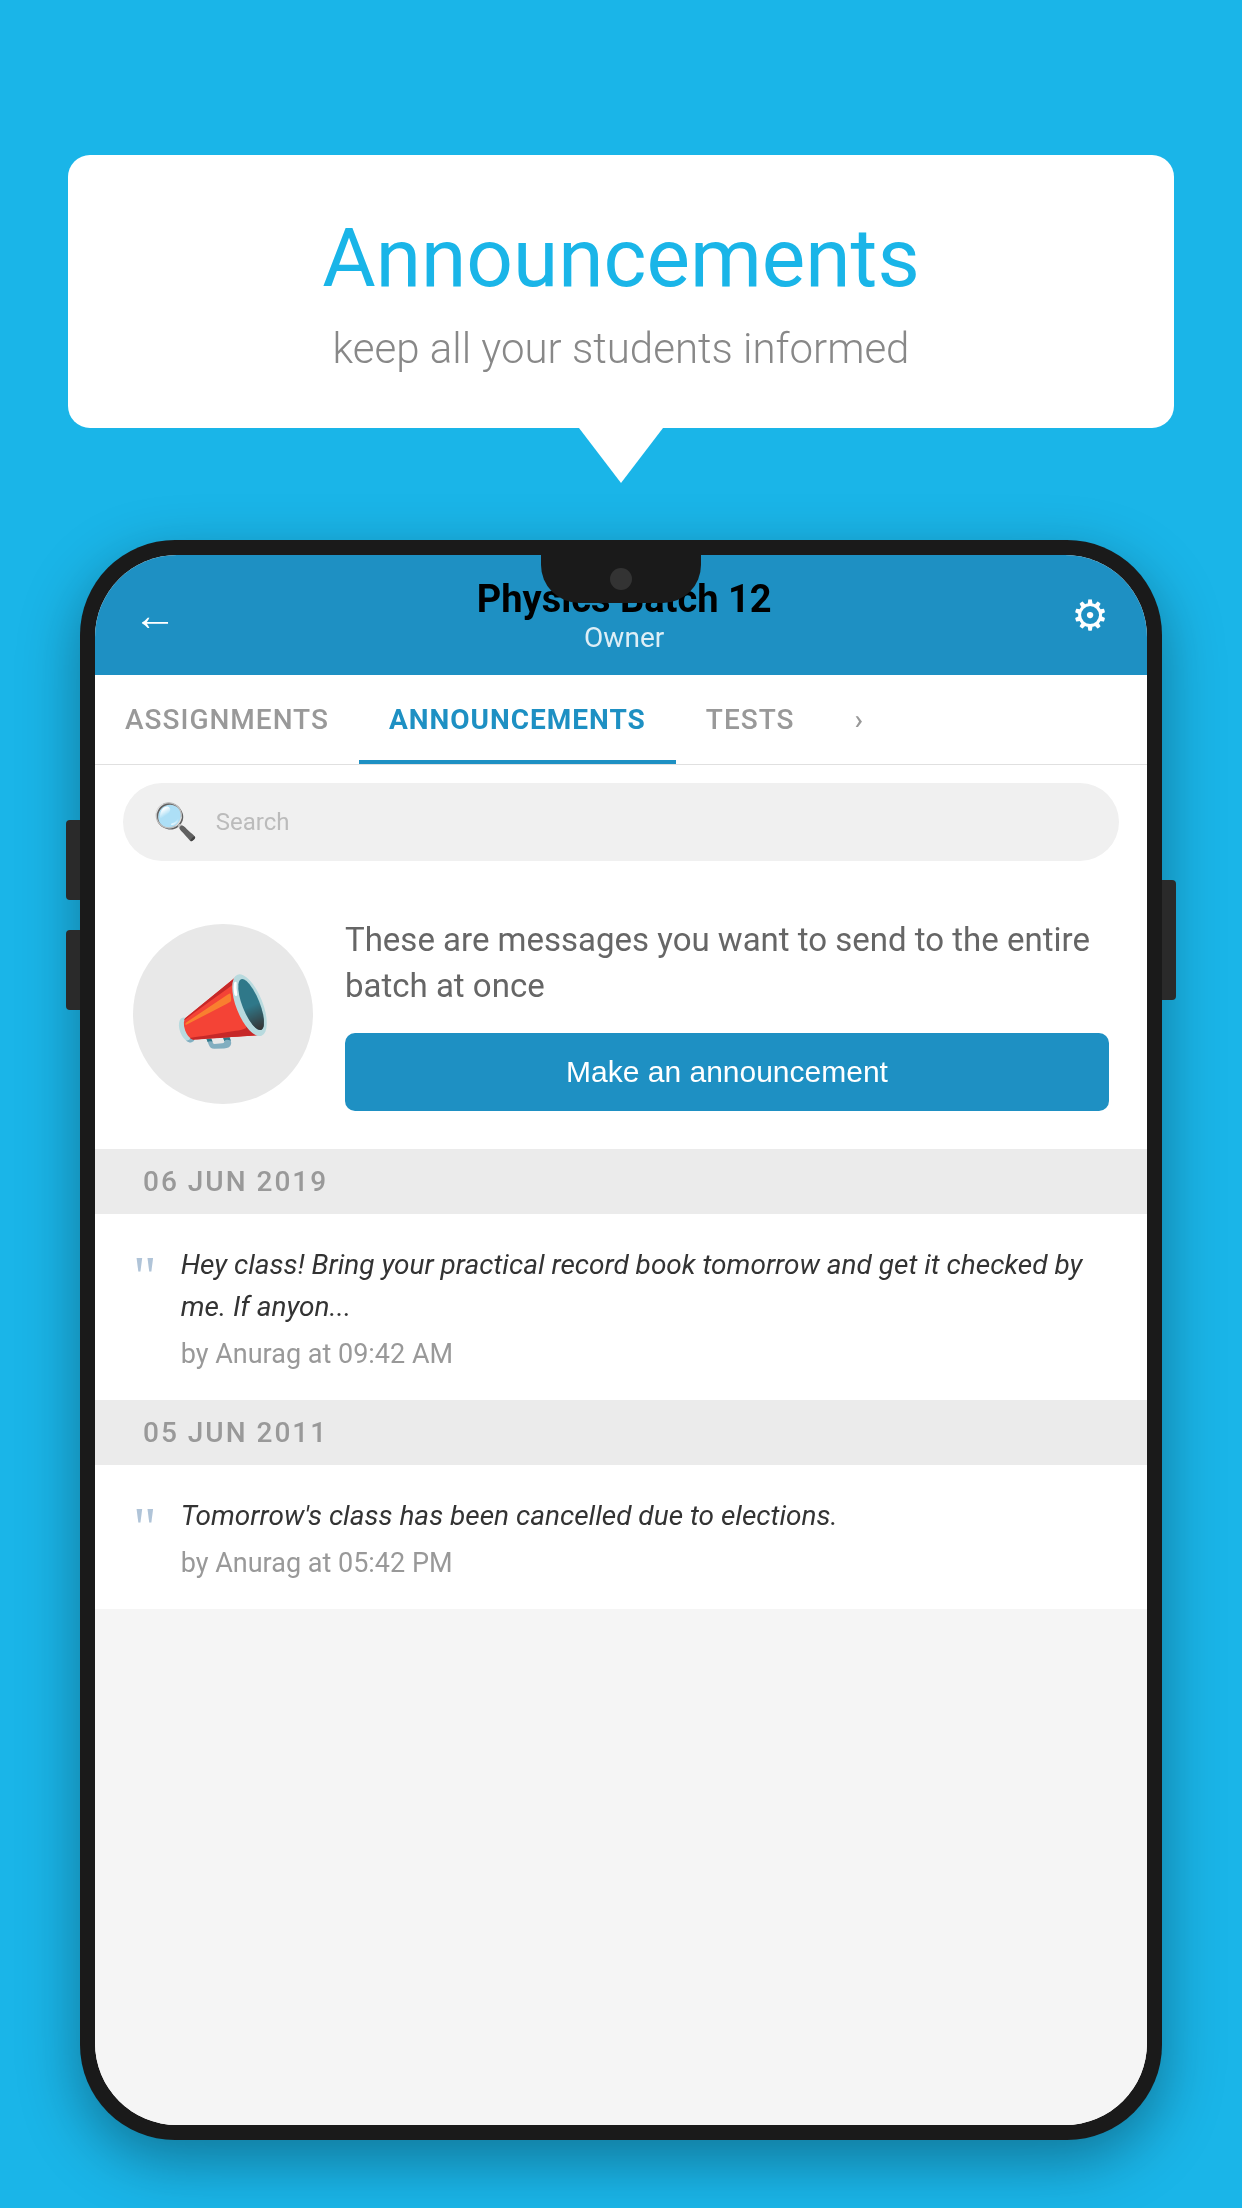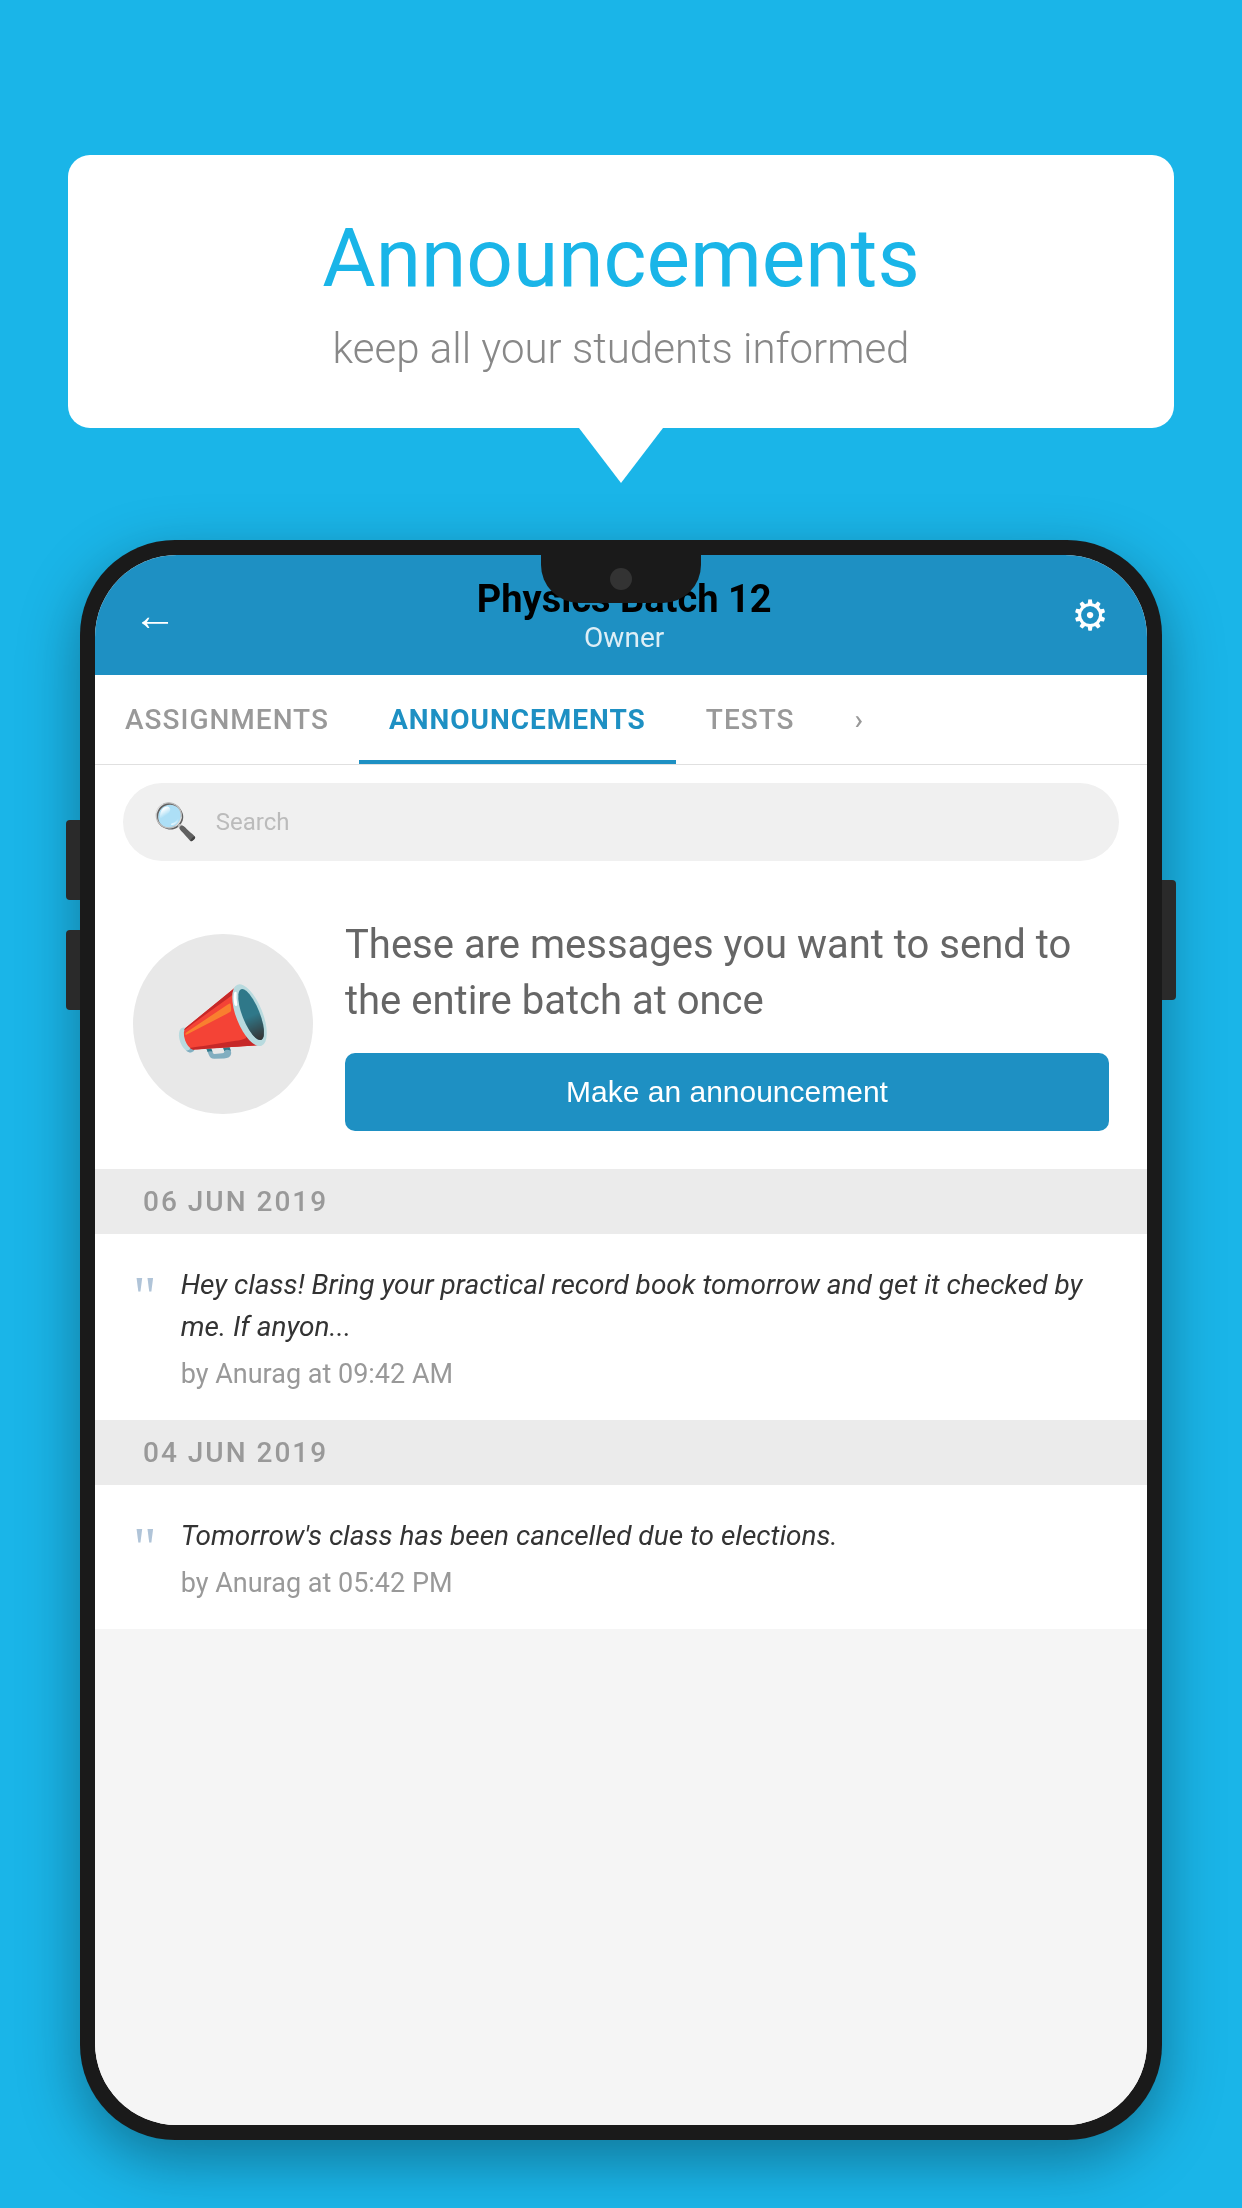--- a/index.html
+++ b/index.html
@@ -247,21 +247,21 @@
     }
     .megaphone-icon {
       font-size: 80px;
       color: #666;
     }
     .prompt-right {
       flex: 1;
     }
     .prompt-text {
       color: #666;
-      font-size: 40px;
+      font-size: 33px;
       line-height: 1.4;
       margin-bottom: 24px;
     }
     .make-announcement-btn {
       background: #1e90c3;
       color: white;
       border: none;
       border-radius: 10px;
       padding: 22px 36px;
       font-size: 30px;
@@ -419,21 +419,21 @@
 
         <div class="announcement-item">
           <span class="quote-icon">"</span>
           <div>
             <div class="announcement-text">Hey class! Bring your practical record book tomorrow and get it checked by me. If anyon...</div>
             <div class="announcement-meta">by Anurag at 09:42 AM</div>
           </div>
         </div>
 
         <div class="date-separator">
-          <span class="date-separator-text">04  JUN  2019</span>
+          <span class="date-separator-text">05  JUN  2011</span>
         </div>
 
         <div class="announcement-item">
           <span class="quote-icon">"</span>
           <div>
             <div class="announcement-text">Tomorrow's class has been cancelled due to elections.</div>
             <div class="announcement-meta">by Anurag at 05:42 PM</div>
           </div>
         </div>
 

